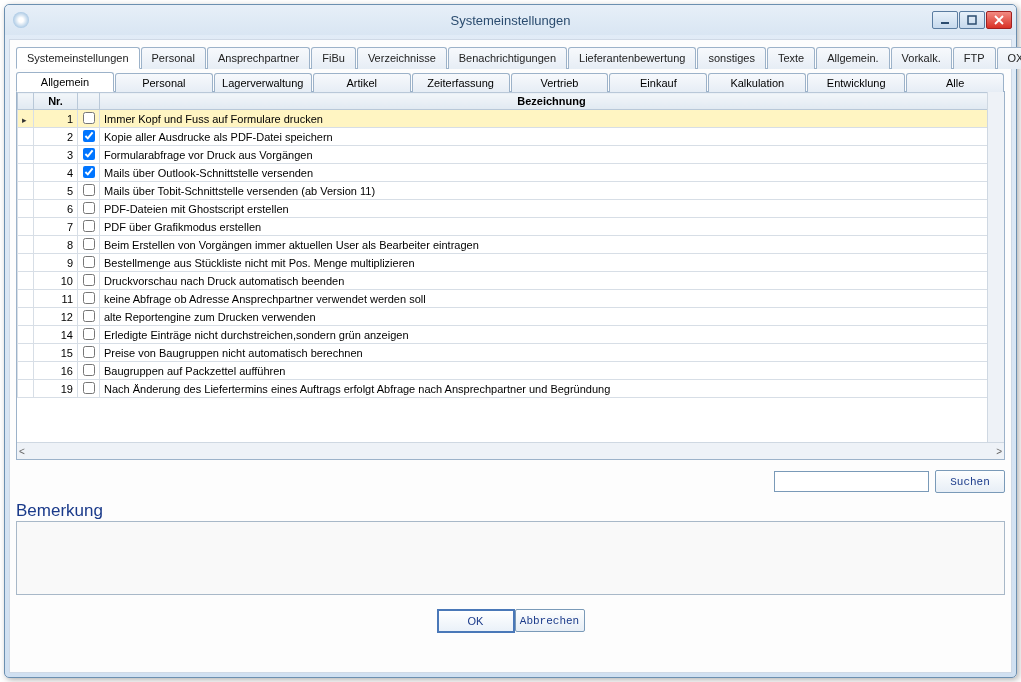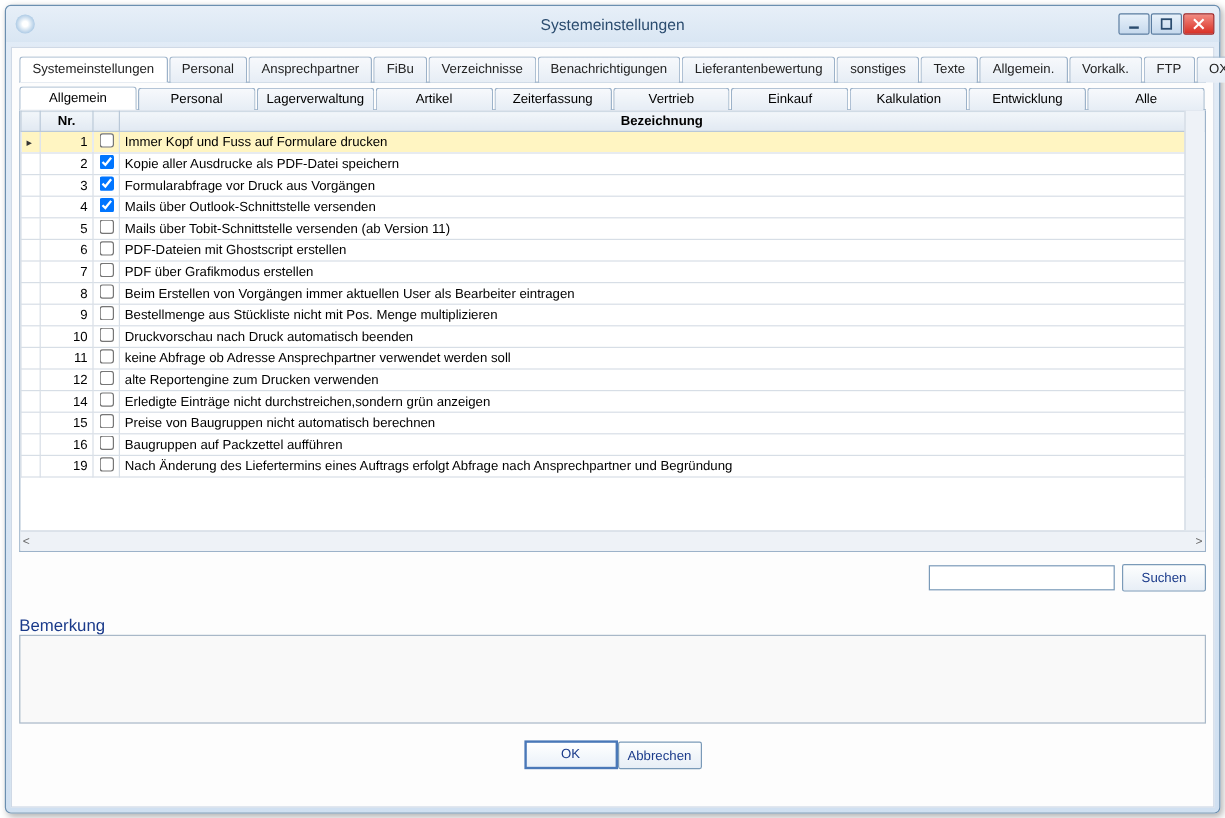--- a/index.html
+++ b/index.html
@@ -201,42 +201,42 @@
   .btn {
     height: 23px;
     min-width: 70px;
     padding: 0 2px;
     border: 1px solid #7a9ab8;
     background: linear-gradient(#fdfefe, #e7eef6);
     font-size: 11px;
     cursor: pointer;
     border-radius: 2px;
     color: #1a3a8a;
+    font-family: Liberation Mono, monospace;
   }
   .remark-label {
     color: #1a3a8a;
-    font-size: 14px;
-    margin-top: 20px;
+    font-size: 17px;
+    margin-top: 8px;
     display: block;
   }
   .remark-box {
     width: 100%;
     height: 74px;
     border: 1px solid #a8b8c8;
     background: #f9f9f9;
     resize: none;
     font-family: Tahoma, Arial, sans-serif;
     font-size: 11px;
   }
   .button-row {
     display: flex;
     justify-content: center;
     gap: 0;
     margin-top: 14px;
-    align-items: flex-end;
   }
   .btn-primary {
     height: 24px;
     width: 78px;
     border: 2px solid #4a78b8;
     background: linear-gradient(#fff, #eaf1f9);
     font-size: 11px;
     color: #1a3a8a;
     cursor: pointer;
   }

